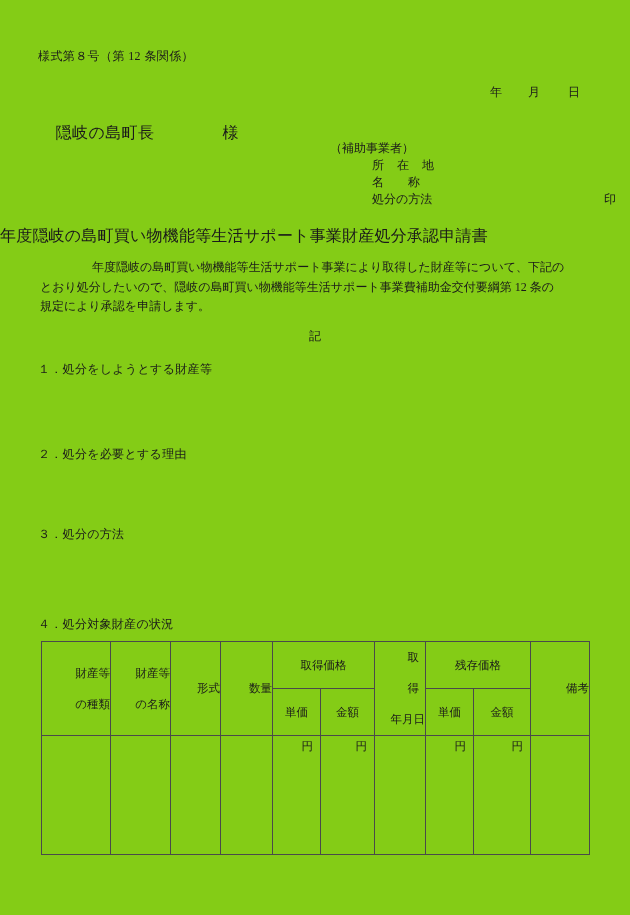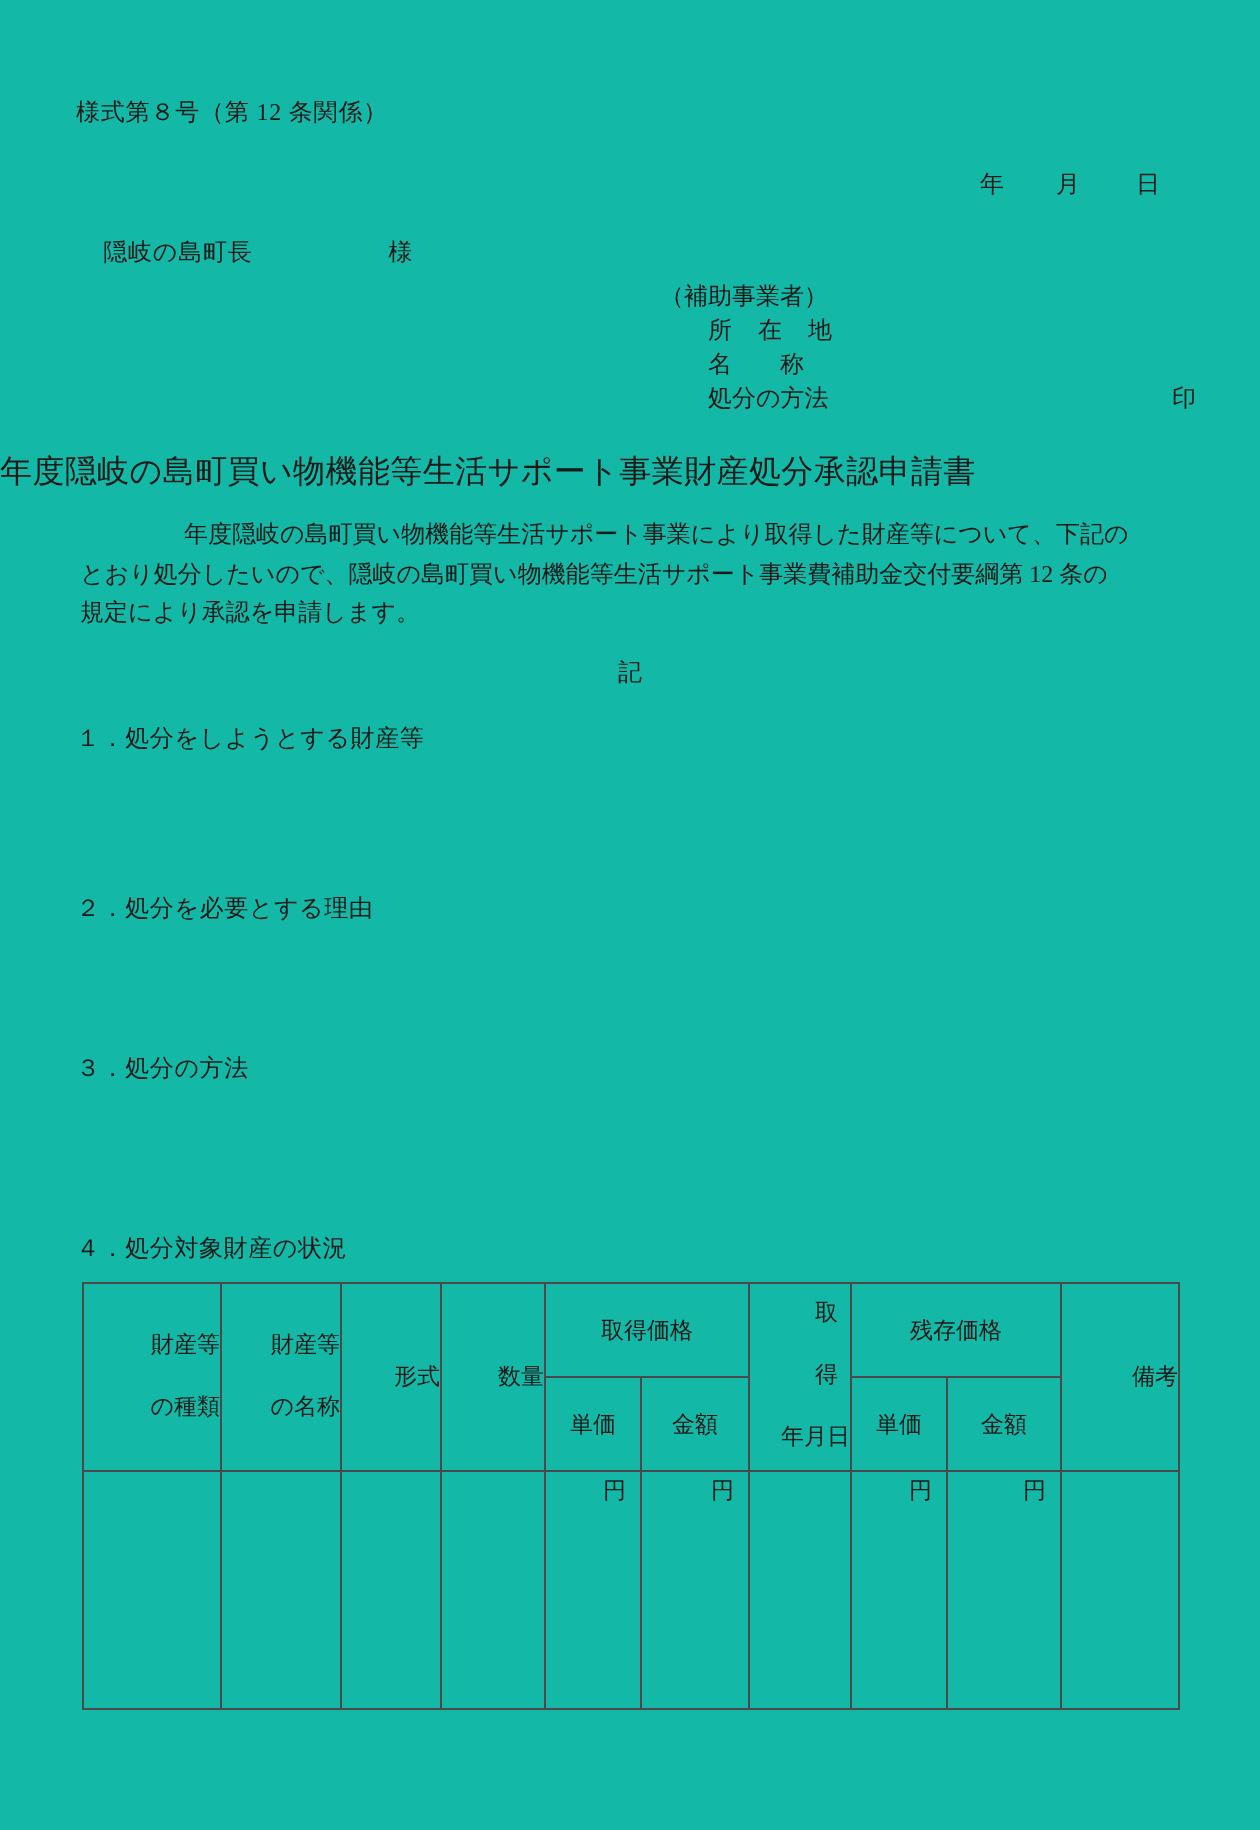--- a/index.html
+++ b/index.html
@@ -14,39 +14,39 @@
     position: relative;
     font-family: "Liberation Serif", "DejaVu Serif", serif;
     color: #1a1a1a;
     font-size: 11.5px;
     overflow: hidden;
   }
 
   .page {
     position: absolute;
     inset: 0;
-    background: #14b8a6;
+    background: #84cc16;
   }
 
   
   .abs { position: absolute; white-space: pre; line-height: 1.15; }
 
   .form-no    { left: 38px;  top: 50px;  font-size: 12px; letter-spacing: .4px; }
   .date-line  { left: 478px; top: 72px;  font-size: 12px; }
   .date-line span { display: inline-block; }
   .date-y { width: 38px; }
   .date-m { width: 40px; }
 
-  .addressee  { left: 38px;  top: 106px; font-size: 12px; letter-spacing: .4px; }
+  .addressee  { left: 38px;  top: 106px; font-size: 16px; letter-spacing: .4px; }
   .addressee .hon { display: inline-block; margin-left: 68px; }
 
   
   .applicant { position: absolute; left: 330px; top: 140px; font-size: 12px; line-height: 17px; }
   .applicant .head { margin-left: 0; }
-  .applicant .row  { margin-left: 24px; position: relative; width: 250px; }
+  .applicant .row  { margin-left: 42px; position: relative; width: 250px; }
   .applicant .lbl  { display: inline-block; }
   .sp3 { letter-spacing: 5px; }
   .seal { position: absolute; left: 232px; top: 0; }
 
   
   .doc-title {
     position: absolute; left: 0; right: 0; top: 226px;
     text-align: left; font-size: 16px; letter-spacing: .2px;
   }
 

